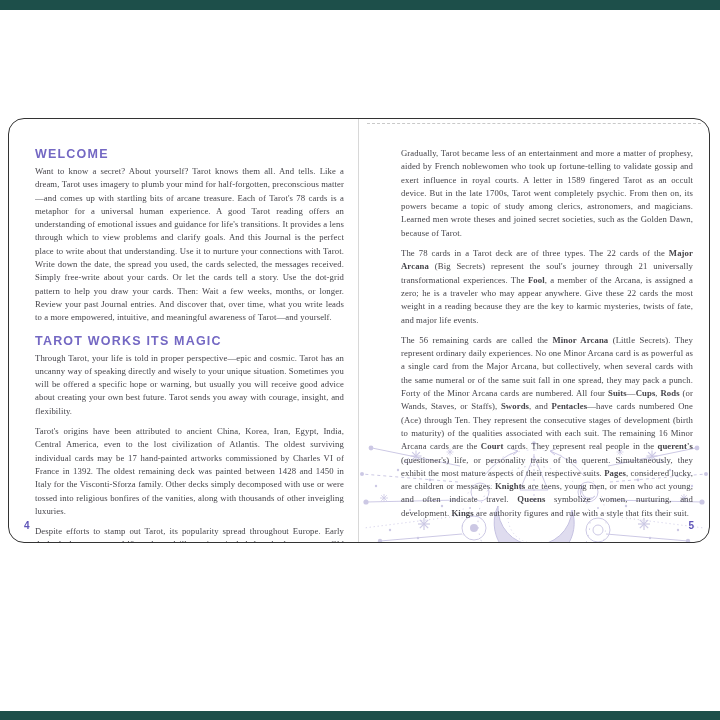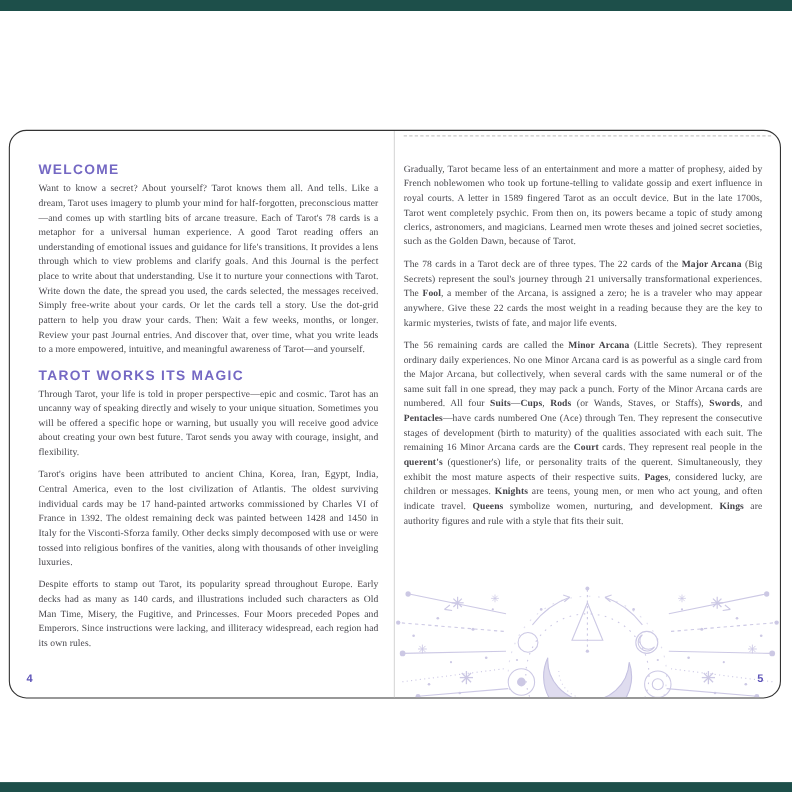--- a/index.html
+++ b/index.html
@@ -10,40 +10,40 @@
     position:relative;
     overflow:hidden;
   }
   .band{position:absolute;left:0;right:0;background:var(--band,#1d4f4a);}
   .band.top{top:0;height:10px;}
   .band.bottom{bottom:0;height:9px;}
 
   .spread{
     position:absolute;
     left:8px; top:118px;
-    width:702px; height:517px;
+    width:702px; height:425px;
     background:#ffffff;
     border:1.5px solid var(--border,#333333);
     border-radius:16px;
     display:flex;
     overflow:hidden;
     box-sizing:border-box;
   }
   .page{
     position:relative;
     width:50%;
     box-sizing:border-box;
   }
   .page.left{border-right:1px solid var(--gutter,#d8d8d8);}
   .page-content{
     position:absolute;
     top:28px; left:26px; right:14px;
     z-index:2;
   }
-  .page.right .page-content{left:8px; right:16px;}
+  .page.right .page-content{left:42px; right:16px;}
 
   .perforation{
     position:absolute;
     top:4px; left:8px; right:8px;
     border-top:1px dashed var(--dashed,#c9c9c9);
     z-index:3;
   }
 
   .section-heading{
     font-family:"Liberation Sans", sans-serif;

